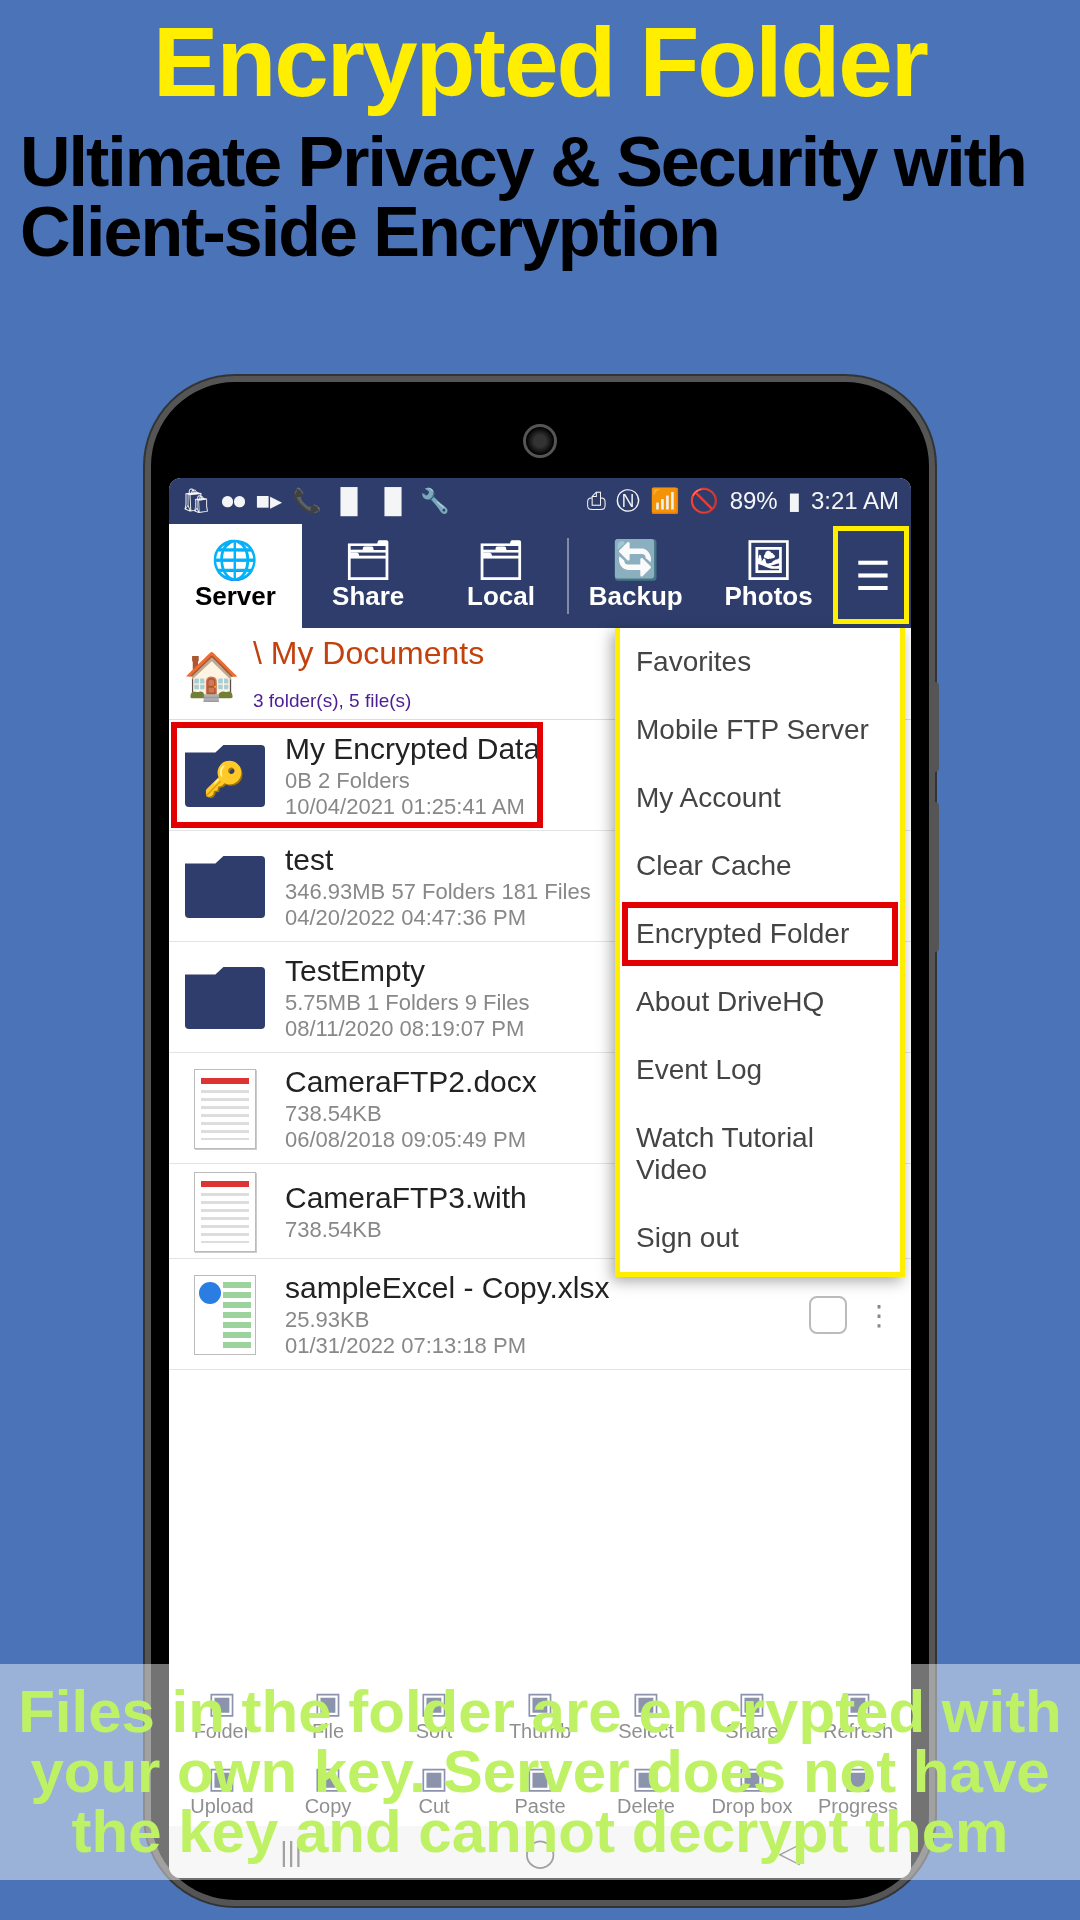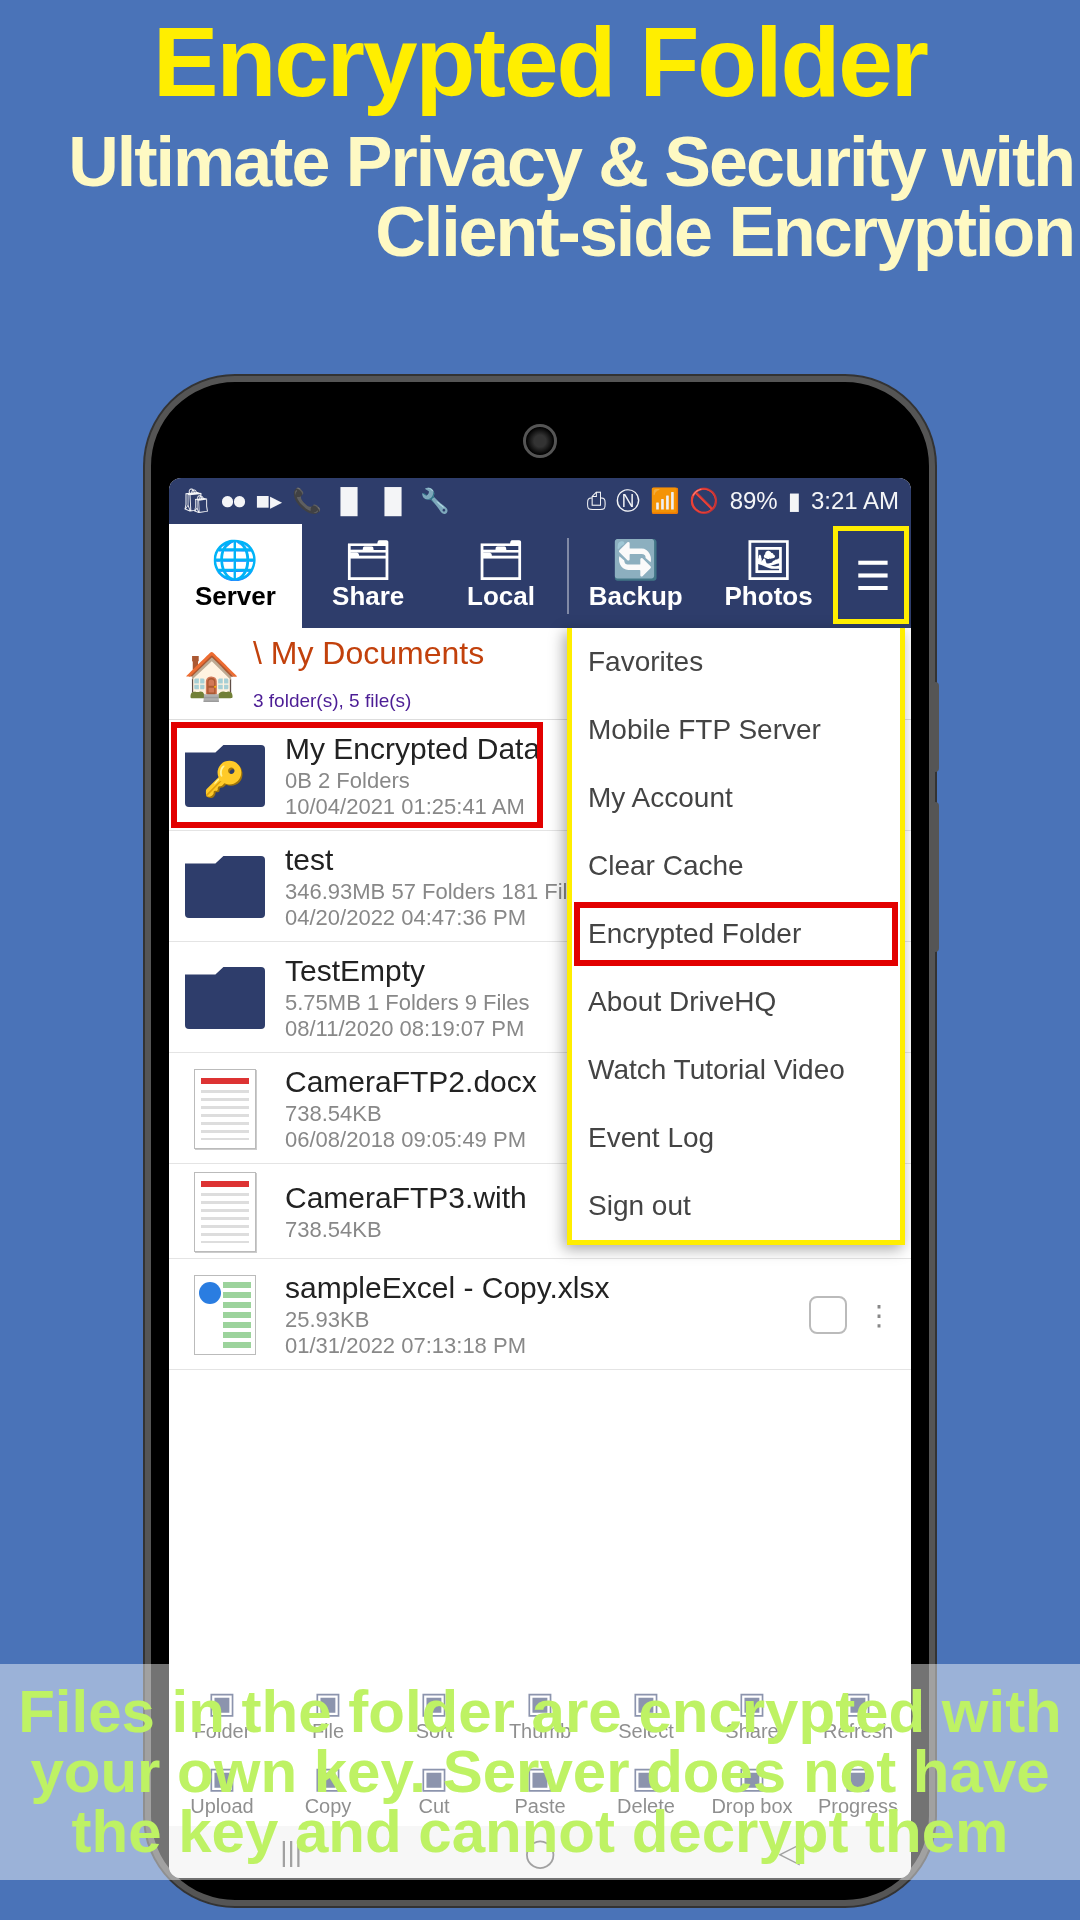--- a/index.html
+++ b/index.html
@@ -10,22 +10,22 @@
     position: relative; overflow: hidden;
     border-radius: 40px;
   }
   .promo-title {
     width: 100%; text-align: center;
     color: #ffee00; font-weight: 900;
     font-size: 98px; letter-spacing: -2px;
     padding-top: 6px;
   }
   .promo-sub {
-    width: 100%; text-align: right;
-    color: #fef9c3; font-weight: 900;
+    width: 100%; text-align: left;
+    color: #000000; font-weight: 900;
     font-size: 70px; line-height: 1.0; letter-spacing: -2px;
     padding: 8px 6px 0 20px;
   }
   .promo-footer {
     position: absolute; left: 0; right: 0; bottom: 40px;
     text-align: center; color: #bef264;
     font-weight: 900; font-size: 60px; line-height: 1.0;
     padding: 0 14px; z-index: 50;
     background: rgba(255,255,255,0.45);
     padding-top: 18px; padding-bottom: 18px;
@@ -134,21 +134,21 @@
     width: 38px; height: 38px; border: 2px solid #bbb; border-radius: 8px;
   }
   .rmore { width: 20px; color:#888; font-size: 28px; text-align:center; letter-spacing:-2px;}
   .red-box {
     position: absolute; border: 6px solid #e20000; pointer-events: none; z-index: 20;
   }
 
   
   .menu {
     position: absolute; right: 6px; top: 150px;
-    width: 338px; background: #fff;
+    width: 290px; background: #fff;
     box-shadow: -3px 4px 14px rgba(0,0,0,.35);
     z-index: 25; border: 5px solid #ffee00; border-top-width: 0;
   }
   .menu-item {
     padding: 18px 16px; font-size: 28px; color: #444;
     position: relative;
   }
   .menu-item.hl { outline: 6px solid #e20000; outline-offset: -8px; }
 
   
@@ -307,22 +307,22 @@
         </div>
       </div>
 
     <div class="menu" id="menu">
         <div class="menu-item">Favorites</div>
         <div class="menu-item">Mobile FTP Server</div>
         <div class="menu-item">My Account</div>
         <div class="menu-item">Clear Cache</div>
         <div class="menu-item hl">Encrypted Folder</div>
         <div class="menu-item">About DriveHQ</div>
+        <div class="menu-item">Event Log</div>
         <div class="menu-item">Watch Tutorial Video</div>
-        <div class="menu-item">Event Log</div>
         <div class="menu-item">Sign out</div>
       </div>
 
     <div class="btoolbar">
       <div class="brow" id="brow1">
           <div class="bitem">
             <div class="bic">▣</div>
             <div>Folder</div>
           </div>
           <div class="bitem">

